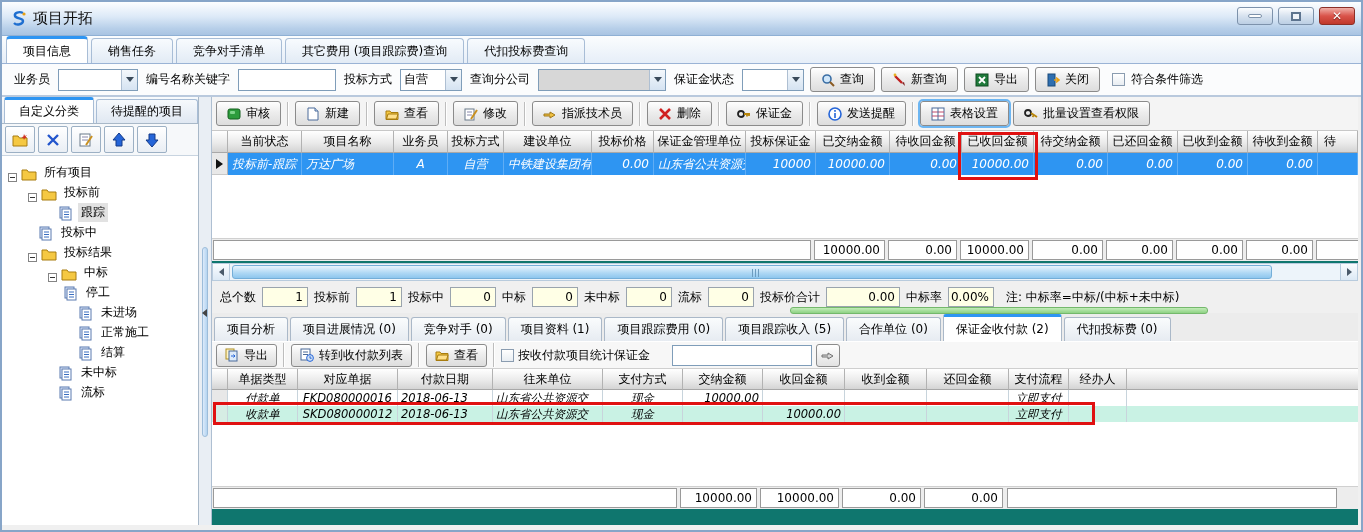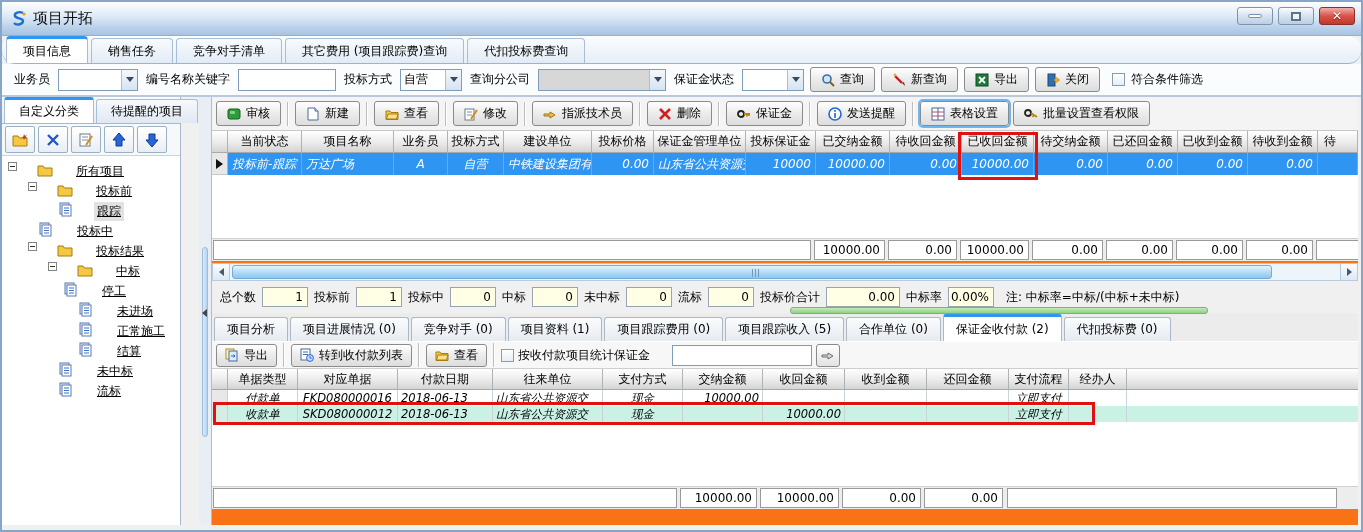--- a/index.html
+++ b/index.html
@@ -11,51 +11,51 @@
   .applogo { width:18px; height:18px; margin-right:5px; }
   .title-text { font-size:15px; color:#111; }
   .winbtns { position:absolute; right:6px; top:5px; display:flex; gap:5px; }
   .winbtn { width:36px; height:18px; border:1px solid #7d92ab; border-radius:3px; background:linear-gradient(#fcfdfe,#d7e2ef 50%,#bccfe4); display:flex; align-items:center; justify-content:center; }
   .winbtn.close { background:linear-gradient(#f0b0a8,#d9534a 50%,#c0392b); border-color:#8c2f26; }
   .glyph-min { width:14px; height:4px; background:#fdfdfd; border:1px solid #7d92ab; border-radius:2px; }
   .glyph-max { width:10px; height:9px; border:2px solid #5d748f; background:#eef3f9; }
   .glyph-x { color:#fff; font-weight:bold; font-size:12px; text-shadow:0 1px 1px #6b1610; }
 
   
-  .main-tabs { position:absolute; left:0; top:34px; right:0; height:28px; background:linear-gradient(#fbfdfe,#e6eef8); border-bottom:1px solid #9ab3d5; display:flex; align-items:flex-end; padding-left:4px; gap:3px;border-radius:13px; }
+  .main-tabs { position:absolute; left:0; top:34px; right:0; height:28px; background:linear-gradient(#fbfdfe,#e6eef8); border-bottom:1px solid #9ab3d5; display:flex; align-items:flex-end; padding-left:4px; gap:3px; }
   .mtab { height:25px; padding:0 16px; display:flex; align-items:center; background:linear-gradient(#f8fbfe,#e2ebf5); border:1px solid #a8bdd6; border-bottom:none; border-radius:4px 4px 0 0; white-space:nowrap; }
   .mtab.active { background:#fff; border-top:3px solid #2e95f2; height:27px; position:relative; z-index:2; }
 
   
   .filter-row { position:absolute; left:0; top:62px; right:0; height:33px; background:#fbfcfd; border-bottom:2px solid #b9c9dd; display:flex; align-items:center; padding:0 10px; gap:6px; white-space:nowrap; }
   .flabel { margin:0 2px; }
   .combo { height:22px; background:#fff; border:1px solid #7f9db9; display:flex; align-items:center; }
   .combo .ctext { flex:1; padding:0 3px; overflow:hidden; }
   .combo .cbtn { width:16px; height:100%; background:linear-gradient(#f4f8fc,#d5e3f2); border-left:1px solid #aebfd2; display:flex; align-items:center; justify-content:center; }
   .tri-down { width:0; height:0; border-left:4px solid transparent; border-right:4px solid transparent; border-top:5px solid #3a4a5a; }
   .tbox { height:22px; background:#fff; border:1px solid #7f9db9; }
   .combo.disabled { background:#d7d7d7; }
   .btn { display:inline-flex; align-items:center; gap:5px; padding:0 10px; height:25px; background:linear-gradient(#ffffff,#ededed 45%,#dddddd); border:1px solid #8b8b8b; border-radius:3px; white-space:nowrap; }
   .checkbox { width:13px; height:13px; background:linear-gradient(#fff,#e8edf2); border:1px solid #8a9cb0; display:inline-block; }
 
   
-  .sidebar { position:absolute; left:0; top:95px; width:179px; bottom:5px; background:#fff; border-right:1px solid #a8b8c8; }
+  .sidebar { position:absolute; left:0; top:95px; width:197px; bottom:5px; background:#fff; border-right:1px solid #a8b8c8; }
   .splitter { position:absolute; left:197px; top:95px; width:13px; bottom:5px; background:#e9eef4; border-right:1px solid #aebfd2; }
   .split-thumb { position:absolute; left:3px; top:150px; width:6px; height:190px; border-radius:3px; background:linear-gradient(90deg,#dceafb,#b4d4f0); border:1px solid #9cbcda; }
   .split-arrow { position:absolute; left:3px; top:212px; width:0; height:0; border-top:4px solid transparent; border-bottom:4px solid transparent; border-right:5px solid #444; }
-  .main-pane { position:absolute; left:210px; top:95px; right:3px; bottom:5px; background:#f97316; overflow:hidden; }
+  .main-pane { position:absolute; left:210px; top:95px; right:3px; bottom:5px; background:#0f766e; overflow:hidden; }
 
   
   .side-tabs { height:27px; background:linear-gradient(#f8fafc,#e7edf5); display:flex; align-items:flex-end; border-bottom:1px solid #a8b8c8; }
   .stab { height:24px; padding:0 14px; display:flex; align-items:center; background:linear-gradient(#f6f9fc,#e0e8f2); border:1px solid #a8bdd6; border-bottom:none; border-radius:3px 3px 0 0; margin-left:2px; white-space:nowrap; }
   .stab.active { background:#fff; border-top:3px solid #2e95f2; height:26px; }
   .side-toolbar { height:32px; background:#f6f8fa; border-bottom:1px solid #c8d4e0; display:flex; align-items:center; padding:2px 3px; gap:3px; }
   .sbtn { width:30px; height:27px; border:1px solid #9cb0c4; border-radius:2px; background:linear-gradient(#ffffff,#e9eef4); display:flex; align-items:center; justify-content:center; }
   .tree { padding-top:6px; }
-  .titem { height:20px; display:flex; align-items:flex-start; gap:20px; white-space:nowrap;text-decoration:underline; }
+  .titem { height:20px; display:flex; align-items:flex-end; gap:4px; white-space:nowrap; }
   .titem .tlabel { padding:1px 3px; }
   .titem.selected .tlabel { background:#e2e2e2; }
   .expander { width:9px; height:9px; border:1px solid #848484; background:#fff; position:relative; flex:0 0 9px; }
   .expander::before { content:""; position:absolute; left:1px; right:1px; top:3px; height:1px; background:#333; }
 
   
   .main-toolbar { height:34px; background:#f4f4f4; border-bottom:1px solid #c8c8c8; display:flex; align-items:center; padding:0 4px; gap:4px; white-space:nowrap; }
   .vsep { width:2px; height:24px; border-left:1px solid #bdbdbd; border-right:1px solid #ffffff; margin:0 2px; }
   .btn.focused { outline:2px solid #6db6f2; outline-offset:0; }
 

